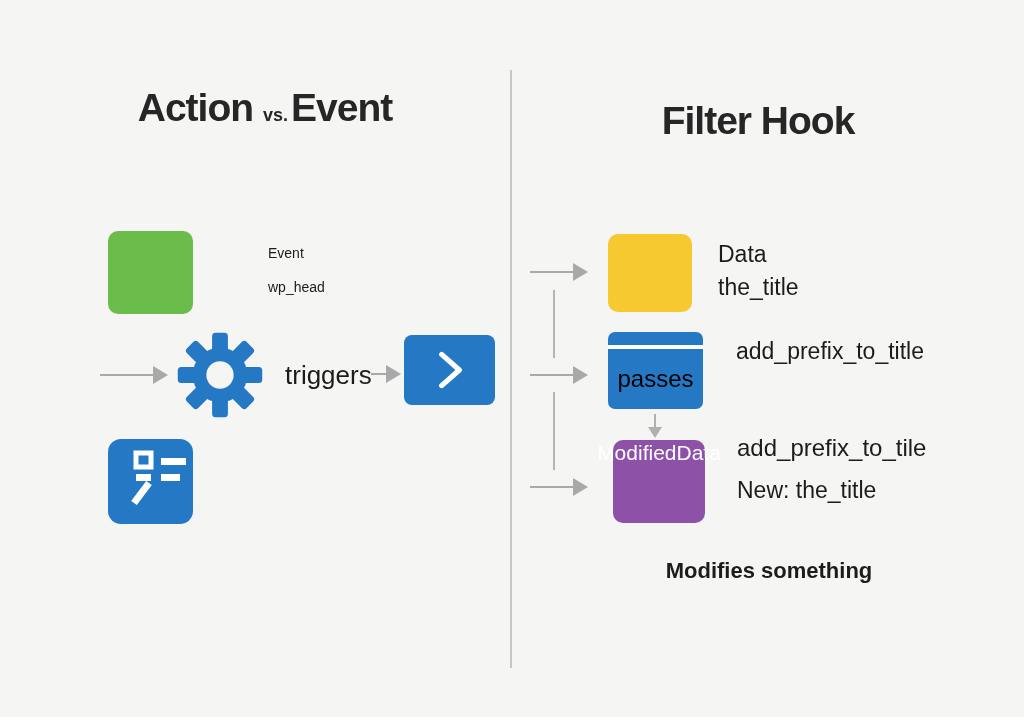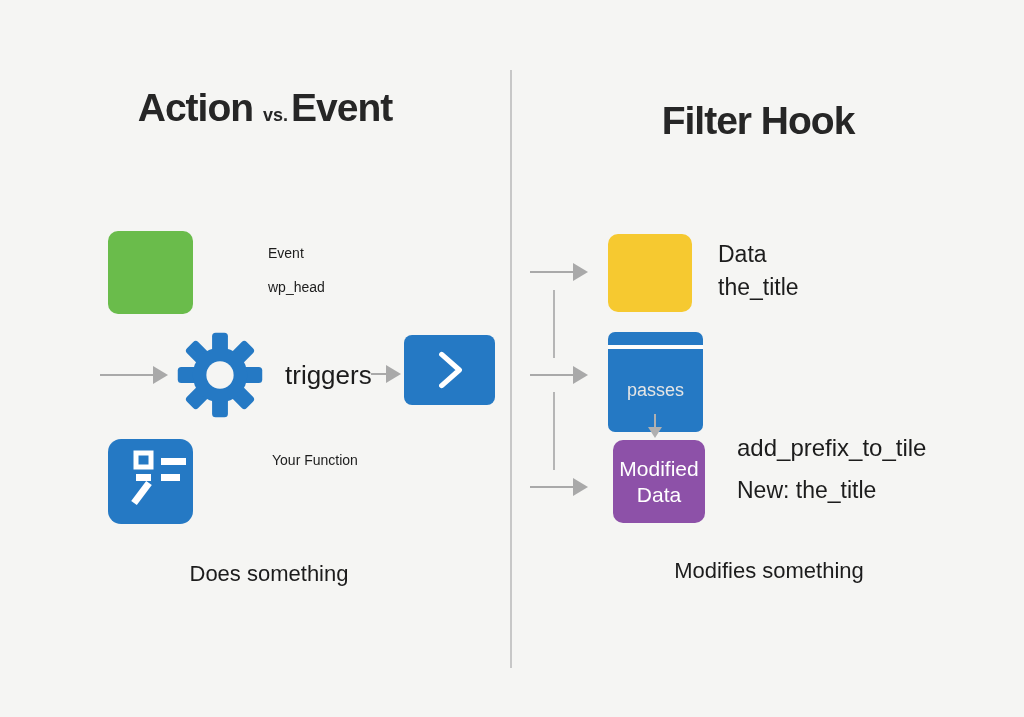--- a/index.html
+++ b/index.html
@@ -28,40 +28,40 @@
   .green-box  { left:108px; top:231px; width:85px; height:83px; background:#6abc4b; border-radius:10px; }
   .yellow-box { left:608px; top:234px; width:84px; height:78px; background:#f6c930; border-radius:10px; }
   .blue { background:#2579c4; }
   .chevron-box { left:404px; top:335px; width:91px; height:70px; border-radius:8px;
                  display:flex; align-items:center; justify-content:center; }
   .code-box { left:108px; top:439px; width:85px; height:85px; border-radius:13px;
               display:flex; align-items:center; justify-content:center; }
   .passes-box { left:608px; top:332px; width:95px; height:81px; }
   .passes-head { height:13px; background:#2579c4; border-radius:7px 7px 0 0; }
   .passes-gap  { height:4px; background:#fdfdfc; }
-  .passes-body { height:83px; background:#2579c4; border-radius:0 0 7px 7px;
+  .passes-body { height:60px; background:#2579c4; border-radius:0 0 7px 7px;
                  display:flex; align-items:center; justify-content:center;
-                 color:#e5e5e5; font-size:18px; }
+                 color:#000000; font-size:24px; }
   .purple-box { left:613px; top:440px; width:92px; height:83px; background:#8d51a8; border-radius:10px;
-                display:flex; flex-direction:column; align-items:center; justify-content:center;
+                display:flex; flex-direction:row; align-items:flex-start; justify-content:center;
                 color:#fff; font-size:21px; line-height:26px; }
 
   
   .arrow-h { height:2px; background:#a9a9a9; }
   .arrow-h::after { content:""; position:absolute; right:-14px; top:-8px; width:0; height:0;
                     border-left:15px solid #a9a9a9; border-top:9px solid transparent; border-bottom:9px solid transparent; }
   .vline { width:2px; background:#b5b5b5; }
   .arrow-v { width:2px; background:#b0b0b0; }
   .arrow-v::after { content:""; position:absolute; bottom:-10px; left:-6px; width:0; height:0;
                     border-top:11px solid #b0b0b0; border-left:7px solid transparent; border-right:7px solid transparent; }
 
   .triggers { left:285px; top:360px; font-size:26px; }
   .caption { font-size:22px; text-align:center; white-space:nowrap; }
   .caption-left  { left:29px;  top:561px; width:480px; }
-  .caption-right { left:529px; top:558px; width:480px; }
+  .caption-right { left:529px; top:558px; width:480px;font-weight:bold; }
 
   .event-text    { left:228px; top:236px; }
   .function-text { left:232px; top:443px; }
   .data-text     { left:718px; top:238px; }
   .passes-text   { left:736px; top:334px; line-height:34px; }
   .mod-line1 { left:737px; top:434px; font-size:24px; white-space:nowrap; }
   .mod-line2 { left:737px; top:477px; font-size:23px; white-space:nowrap; }
 </style>
 </head>
 <body>
@@ -107,24 +107,22 @@
   <div class="abs blue code-box">
     <svg width="85" height="85" viewBox="0 0 85 85">
       <rect x="28" y="14" width="15" height="14" fill="none" stroke="#ffffff" stroke-width="5"></rect>
       <rect x="53" y="19" width="25" height="7" fill="#ffffff"></rect>
       <rect x="28" y="35" width="15" height="7" fill="#ffffff"></rect>
       <rect x="53" y="35" width="19" height="7" fill="#ffffff"></rect>
       <line x1="26" y1="64" x2="41" y2="44" stroke="#ffffff" stroke-width="7"></line>
     </svg>
   </div>
   <div class="abs lines function-text">
-    <div>Your Function</div>
   </div>
 
-  <div class="abs caption caption-left">Does something</div>
 
   <div class="abs title title-right">Filter Hook</div>
 
   <div class="abs arrow-h" style="left:530px; top:271px; width:44px;"></div>
   <div class="abs vline" style="left:553px; top:290px; height:68px;"></div>
   <div class="abs arrow-h" style="left:530px; top:374px; width:44px;"></div>
   <div class="abs vline" style="left:553px; top:392px; height:78px;"></div>
   <div class="abs arrow-h" style="left:530px; top:486px; width:44px;"></div>
 
   <div class="abs yellow-box"></div>
@@ -132,20 +130,21 @@
     <div>Data</div>
     <div>the_title</div>
   </div>
 
   <div class="abs passes-box">
     <div class="passes-head"></div>
     <div class="passes-gap"></div>
     <div class="passes-body">passes</div>
   </div>
   <div class="abs lines-r passes-text">
+    <div>add_prefix_to_title</div>
   </div>
 
   <div class="abs arrow-v" style="left:654px; top:414px; height:14px;"></div>
 
   <div class="abs purple-box">
     <div>Modified</div>
     <div>Data</div>
   </div>
   <div class="abs mod-line2">New: the_title</div>
   <div class="abs mod-line1">add_prefix_to_tile</div>

